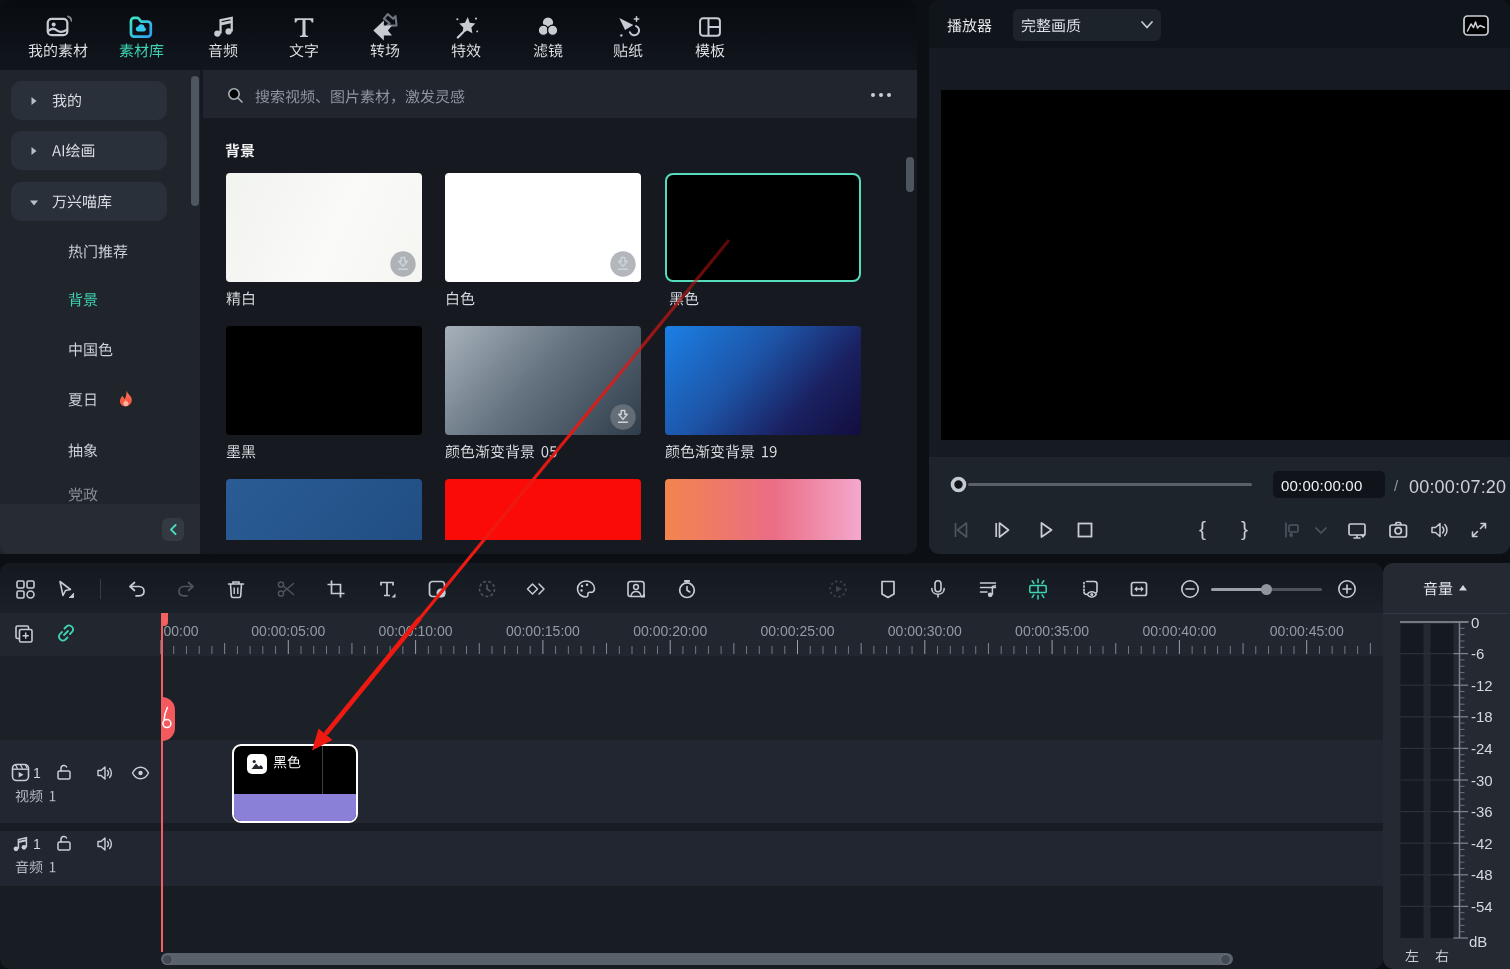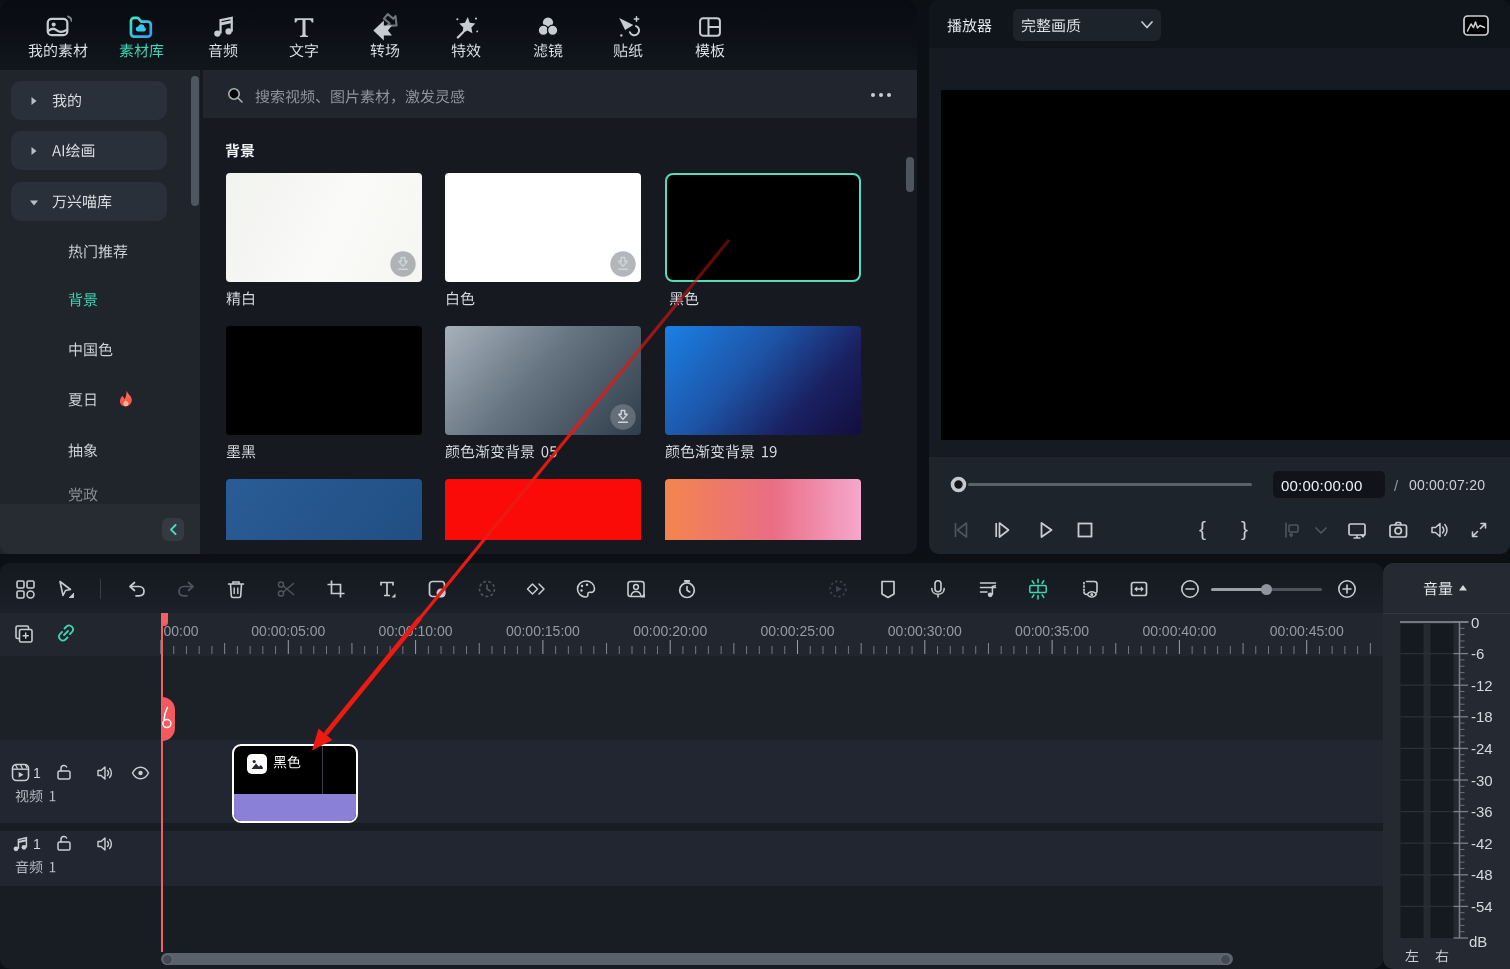--- a/index.html
+++ b/index.html
@@ -227,21 +227,21 @@
       <rect x="1" y="1" width="24" height="19" rx="3.5" stroke="#ccd1d7" stroke-width="1.7"></rect>
       <path d="M4.5 16 L8 9 L10.5 12.5 L12.5 7 L14.5 13 L17 10.5 L21.5 12.5" stroke="#ccd1d7" stroke-width="1.5" fill="none" stroke-linejoin="round" stroke-linecap="round"></path>
     </svg>
 <div class="abs" style="left:968px;top:482.5px;width:284px;height:3.5px;background:#596169;border-radius:2px"></div>
 <svg class="abs" style="left:950px;top:476px" width="17" height="17">
       <circle cx="8.5" cy="8.5" r="6" stroke="#c3c9d0" stroke-width="3.6" fill="#11151a"></circle>
     </svg>
 <div class="abs" style="left:1273px;top:471px;width:112px;height:27px;background:#10141a;border-radius:5px"></div>
 <div class="abs" style="left:1281px;top:477px;width:200px;height:16px;font-size:15px;color:#eef1f4;letter-spacing:.2px">00:00:00:00</div>
 <div class="abs" style="left:1394px;top:477px;font-size:15px;color:#8f969e">/</div>
-<div class="abs" style="left:1409px;top:477px;font-size:14px;color:#ccd1d8;letter-spacing:.2px">00:00:07:20</div>
+<div class="abs" style="left:1409px;top:477px;font-size:18px;color:#ccd1d8;letter-spacing:.2px">00:00:07:20</div>
 </div>
 <svg class="abs" style="left:951px;top:519.0px" width="22" height="22" viewBox="0 0 22 22" fill="none">
     <path d="M15.5 4 L6.5 11 L15.5 18 Z" stroke="#4e555d" stroke-width="1.7" stroke-linejoin="round"></path>
     <path d="M4.5 4 V18" stroke="#4e555d" stroke-width="1.7"></path>
   </svg>
 <svg class="abs" style="left:993px;top:519.0px" width="22" height="22" viewBox="0 0 22 22" fill="none">
     <path d="M6.5 4 L15.5 11 L6.5 18 Z" stroke="#c7ccd3" stroke-width="1.7" stroke-linejoin="round"></path>
     <path d="M3.2 4 V18" stroke="#c7ccd3" stroke-width="1.7"></path>
   </svg>
 <svg class="abs" style="left:1035px;top:519.0px" width="22" height="22" viewBox="0 0 22 22" fill="none">

